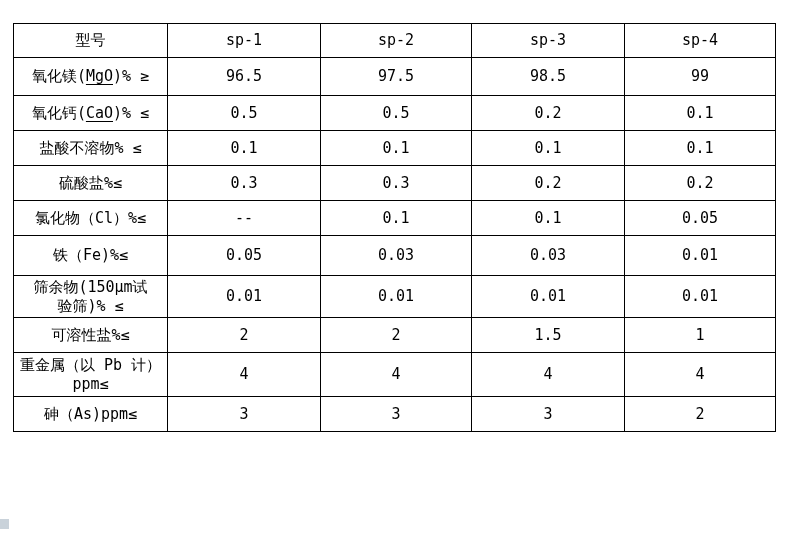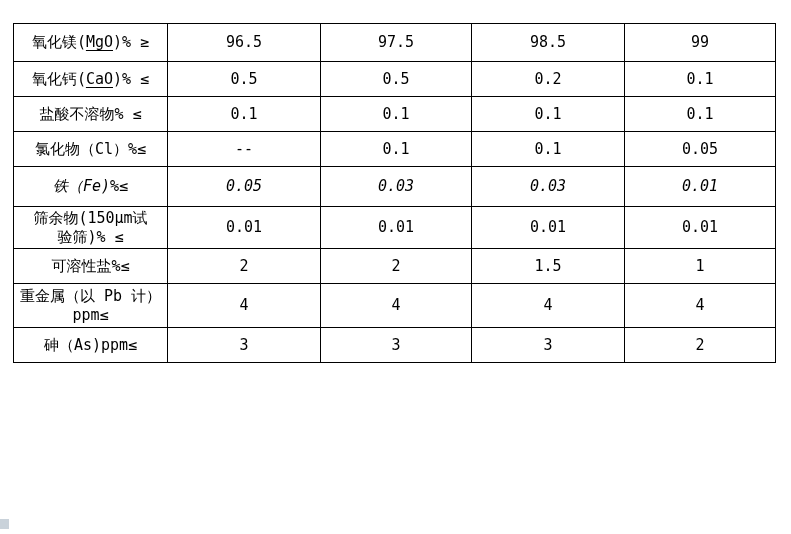--- a/index.html
+++ b/index.html
@@ -41,21 +41,21 @@
     text-decoration-line: underline;
     text-decoration-style: wavy;
     text-decoration-color: #ff0000;
     text-decoration-thickness: 1px;
     text-underline-offset: 3px;
     text-decoration: underline;
   }
   .h34 { height: 34px; }
   .h35 { height: 35px; }
   .h38 { height: 38px; }
-  .h40 { height: 40px; font-style: italic; }
+  .h40 { height: 40px; }
   .h41 { height: 41px; }
   .h42 { height: 42px; }
   .h44 { height: 44px; margin-top: 40px; }
   .corner-handle {
     position: absolute;
     left: 0px;
     top: 519px;
     width: 9px;
     height: 10px;
     background: #c9d2da;
@@ -67,20 +67,27 @@
 <table class="spec">
   <colgroup>
     <col style="width:154px">
     <col style="width:153px">
     <col style="width:151px">
     <col style="width:153px">
     <col style="width:151px">
   </colgroup>
 
   <tbody>
+      <tr class="h34">
+    <th class="lbl">型号</th>
+    <th>sp-1</th>
+    <th>sp-2</th>
+    <th>sp-3</th>
+    <th>sp-4</th>
+  </tr>
 
   <tr class="h38">
     <td class="lbl"><span>氧化镁(</span><span class="wavy">MgO</span><span>)% ≥</span></td>
     <td>96.5</td>
     <td>97.5</td>
     <td>98.5</td>
     <td>99</td>
   </tr>
 
   <tr class="h35">
@@ -92,20 +99,27 @@
   </tr>
 
   <tr class="h35">
     <td class="lbl">盐酸不溶物% ≤</td>
     <td>0.1</td>
     <td>0.1</td>
     <td>0.1</td>
     <td>0.1</td>
   </tr>
 
+  <tr class="h35">
+    <td class="lbl">硫酸盐%≤</td>
+    <td>0.3</td>
+    <td>0.3</td>
+    <td>0.2</td>
+    <td>0.2</td>
+  </tr>
 
   <tr class="h35">
     <td class="lbl">氯化物（Cl）%≤</td>
     <td>--</td>
     <td>0.1</td>
     <td>0.1</td>
     <td>0.05</td>
   </tr>
 
   <tr class="h40">

